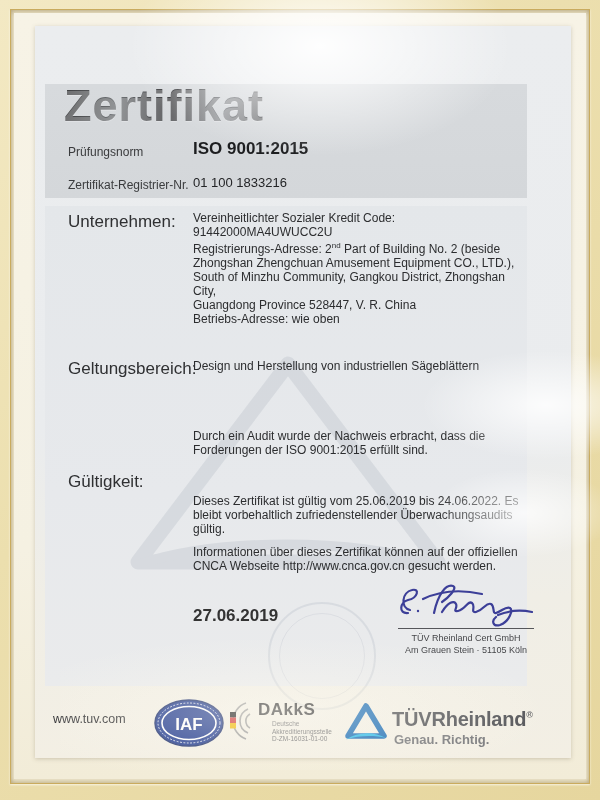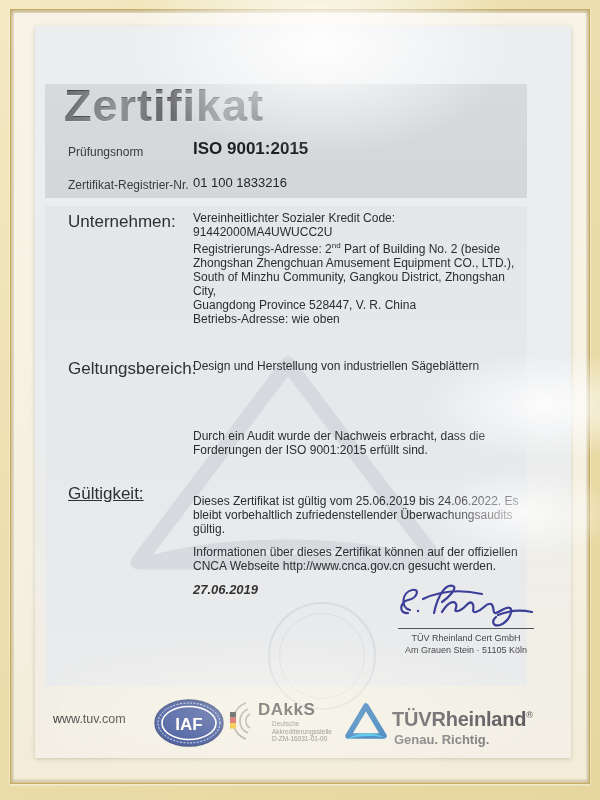--- a/index.html
+++ b/index.html
@@ -98,26 +98,26 @@
     <div>South of Minzhu Community, Gangkou District, Zhongshan City,</div>
     <div>Guangdong Province 528447, V. R. China</div>
     <div>Betriebs-Adresse: wie oben</div>
   </div>
 
   <div class="txt col-label" style="top:359px;">Geltungsbereich:</div>
   <div class="txt col-value" style="top:359px;">Design und Herstellung von industriellen Sägeblättern</div>
 
   <div class="txt col-value" style="top:429px;width:330px;">Durch ein Audit wurde der Nachweis erbracht, dass die Forderungen der ISO 9001:2015 erfüllt sind.</div>
 
-  <div class="txt col-label" style="top:484px;text-decoration:underline;">Gültigkeit:</div>
+  <div class="txt col-label" style="top:472px;">Gültigkeit:</div>
   <div class="txt col-value" style="top:494px;width:334px;">Dieses Zertifikat ist gültig vom 25.06.2019 bis 24.06.2022. Es bleibt vorbehaltlich zufriedenstellender Überwachungsaudits gültig.</div>
 
   <div class="txt col-value" style="top:545px;width:340px;">Informationen über dieses Zertifikat können auf der offiziellen CNCA Webseite http://www.cnca.gov.cn gesucht werden.</div>
 
-  <div class="txt bold" style="left:193px;top:582px;font-size:13px;color:#333;font-style:italic;">27.06.2019</div>
+  <div class="txt bold" style="left:193px;top:606px;font-size:17px;color:#333;">27.06.2019</div>
 
   <svg id="sig-block" width="140" height="50" viewBox="0 0 140 50">
     <g fill="none" stroke="#3c3f98" stroke-width="2.2" stroke-linecap="round">
       <path d="M14 30 C4 28 6 12 16 10 C24 8 22 18 12 20 C4 22 2 34 12 33"></path>
       <circle cx="22" cy="31" r="1.2" fill="#3c3f98" stroke="none"></circle>
       <path d="M38 33 C42 14 50 4 57 6 C62 8 52 18 46 22"></path>
       <path d="M27 19 C46 10 68 10 86 14"></path>
       <path d="M46 32 C52 22 58 20 60 24 C62 28 56 32 62 31 C70 29 72 20 76 23 C80 26 74 33 80 32 C88 30 90 22 95 24 C99 26 96 34 100 33 C106 31 110 26 114 28 C117 30 114 41 104 45 C97 47 95 41 100 37"></path>
       <path d="M102 35 C114 30 126 30 136 32"></path>
     </g>

